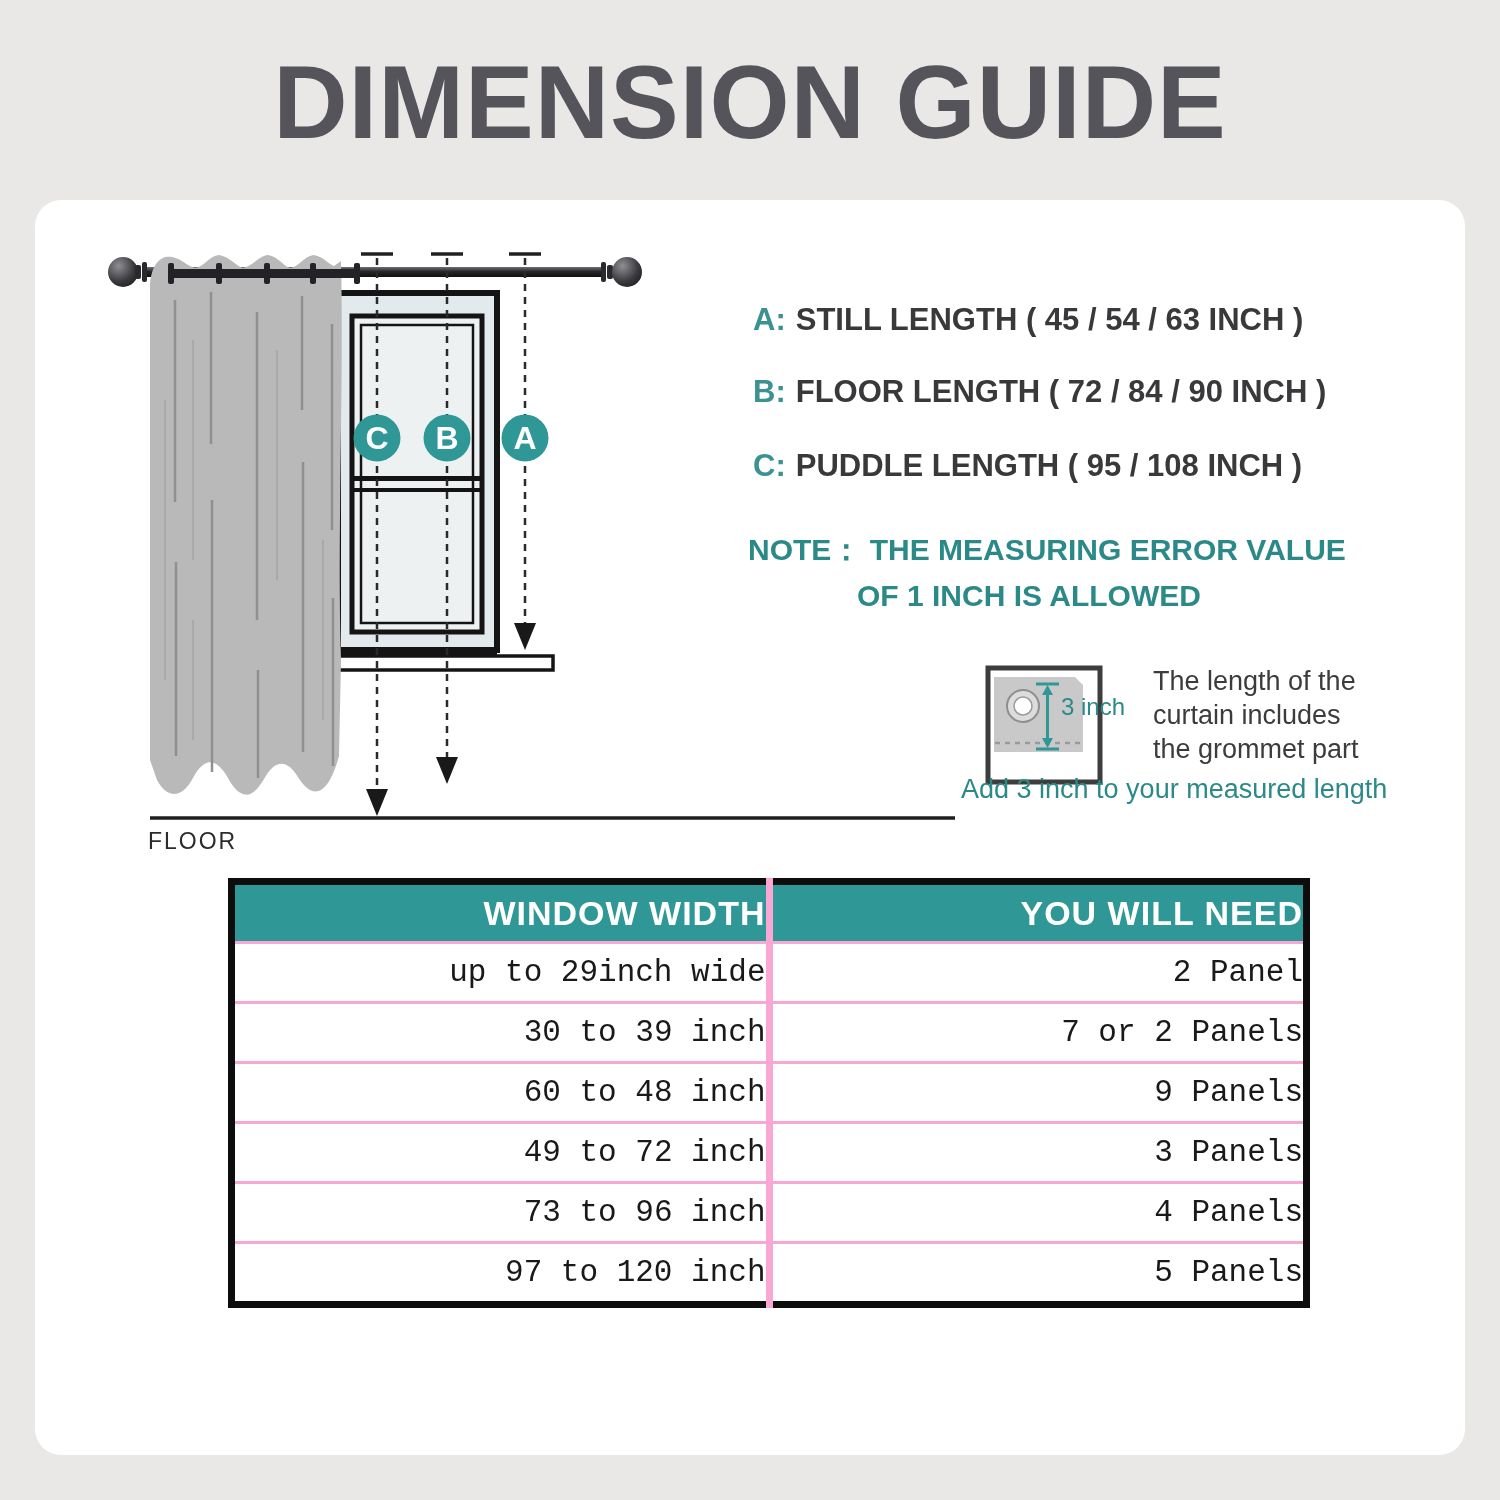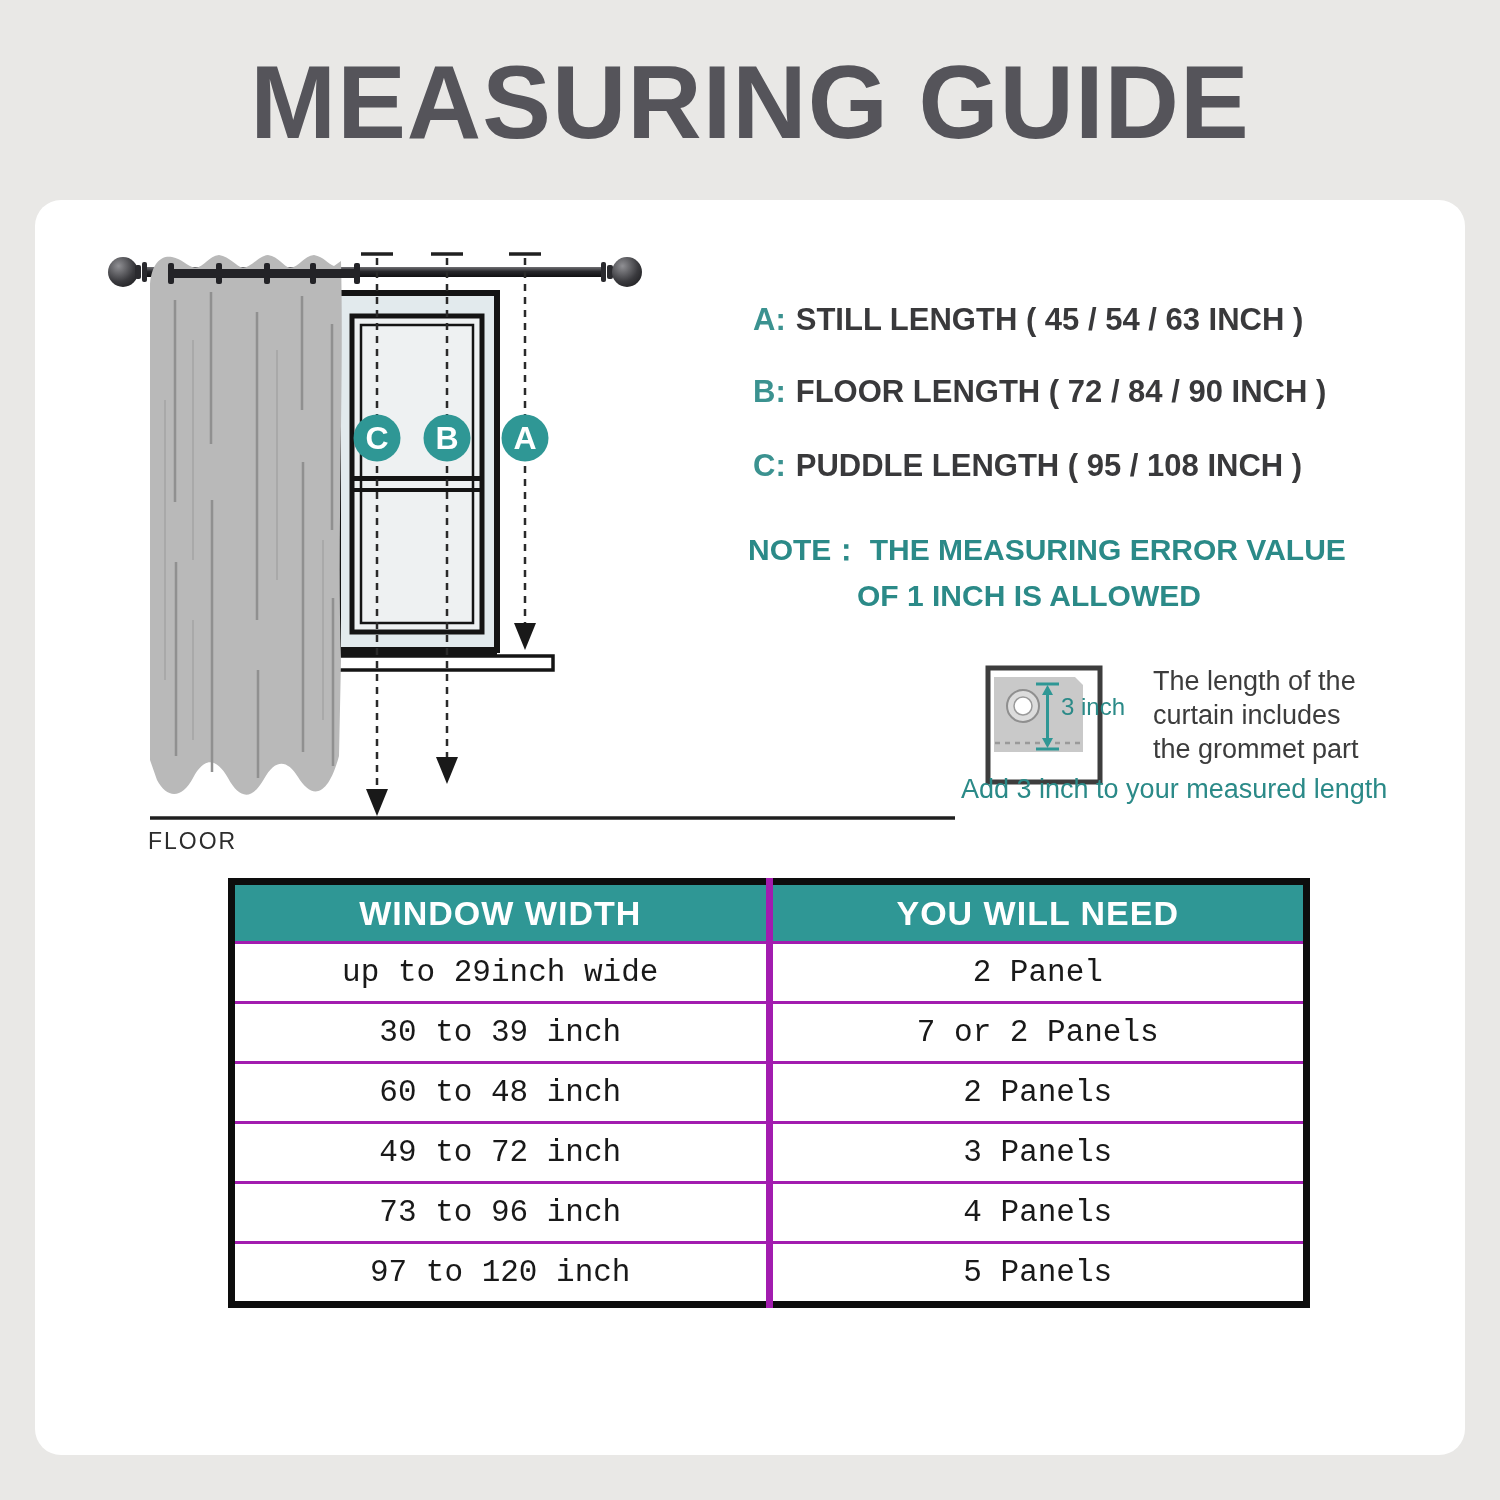--- a/index.html
+++ b/index.html
@@ -27,39 +27,39 @@
   .floor-label { font-size:23px; fill:#2c2c2c; letter-spacing:2px; }
   .desc { font-size:27px; fill:#3c3c3c; }
   .tip { font-size:27px; fill:#2b8a88; }
   .inchlabel { font-size:24px; fill:#2b8a88; }
   .size-table {
     position:absolute; left:193px; top:678px; width:1082px;
     border-collapse:collapse; background:#ffffff;
     border:7px solid #0d0d0d; table-layout:fixed;
   }
   .size-table th, .size-table td {
-    border:3px solid #a21caf; text-align:center; padding:0;
+    border:3px solid #f9a8d4; text-align:right; padding:0;
   }
   .size-table th:first-child, .size-table td:first-child { border-right-width:7px; }
   .size-table th {
     background:#2f9795; color:#ffffff; font-size:34px;
     font-weight:bold; height:56px; letter-spacing:1px;
   }
   .size-table td { font-size:31px; color:#191919; height:57px;font-family:Liberation Mono, monospace; }
   .footnote {
     position:absolute; left:199px; top:1196px;
     font-size:33px; font-weight:bold; color:#3e3e3e; letter-spacing:0.5px;
   }
 </style>
 </head>
 <body>
 
 <div class="page">
 
-  <div class="title">MEASURING GUIDE</div>
+  <div class="title">DIMENSION GUIDE</div>
 
   <div class="card">
 
     <svg class="diagram" width="1430" height="660" viewBox="0 0 1430 660">
       <defs>
         <radialGradient id="ballG" cx="0.35" cy="0.3" r="0.95">
           <stop offset="0" stop-color="#909094"></stop>
           <stop offset="0.55" stop-color="#3a3a3e"></stop>
           <stop offset="1" stop-color="#141416"></stop>
         </radialGradient>
@@ -181,21 +181,21 @@
         <tr>
             <td>up to 29inch wide</td>
             <td>2 Panel</td>
           </tr>
         <tr>
             <td>30 to 39 inch</td>
             <td>7 or 2 Panels</td>
           </tr>
         <tr>
             <td>60 to 48 inch</td>
-            <td>2 Panels</td>
+            <td>9 Panels</td>
           </tr>
         <tr>
             <td>49 to 72 inch</td>
             <td>3 Panels</td>
           </tr>
         <tr>
             <td>73 to 96 inch</td>
             <td>4 Panels</td>
           </tr>
         <tr>

